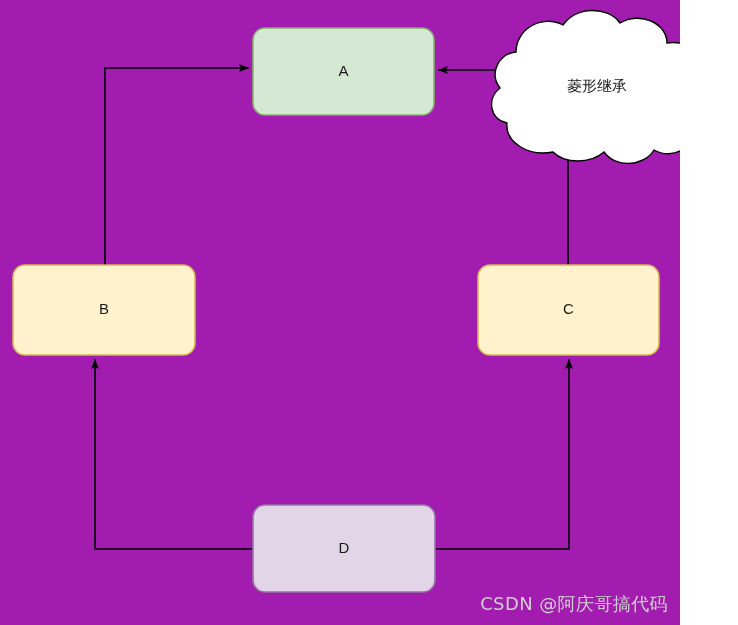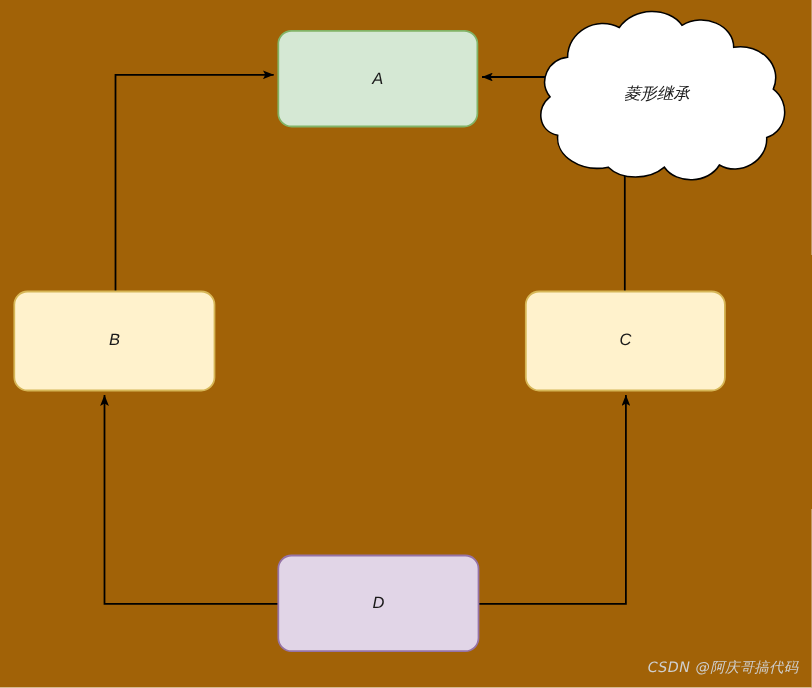--- a/index.html
+++ b/index.html
@@ -5,25 +5,24 @@
   html, body {
     margin: 0;
     padding: 0;
     background: #ffffff;
   }
   body {
     font-family: "Liberation Sans", "DejaVu Sans", sans-serif;
   }
   #canvas {
     position: relative;
-    width: 738px;
+    width: 680px;
     height: 625px;
-    background: #a16207;
+    background: #a21caf;
     overflow: hidden;
-    font-style: italic;
   }
   #diagram-svg {
     position: absolute;
     left: 0;
     top: 0;
     width: 738px;
     height: 625px;
   }
   .node-label {
     font-family: "Liberation Sans", "DejaVu Sans", sans-serif;
@@ -49,21 +48,21 @@
   .cloud-shape {
     fill: #ffffff;
     stroke: #000000;
     stroke-width: 1.4;
   }
   .watermark {
     position: absolute;
     right: 12px;
     bottom: 9px;
     font-family: "DejaVu Sans", "Liberation Sans", sans-serif;
-    font-size: 13px;
+    font-size: 18px;
     color: #cfcfcf;
     letter-spacing: 0.4px;
     white-space: nowrap;
     user-select: none;
   }
 </style>
 </head>
 <body>
 
 <div id="canvas">

